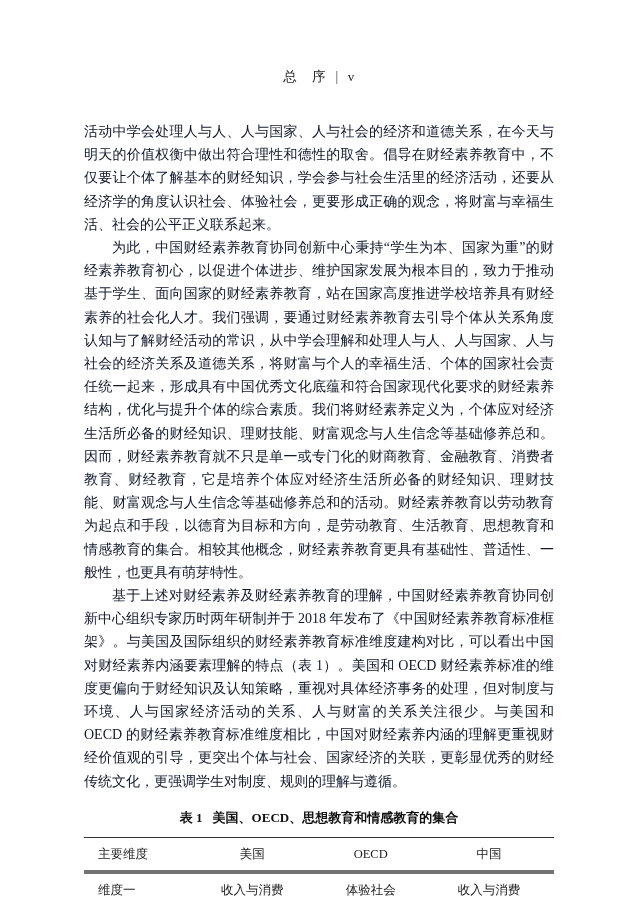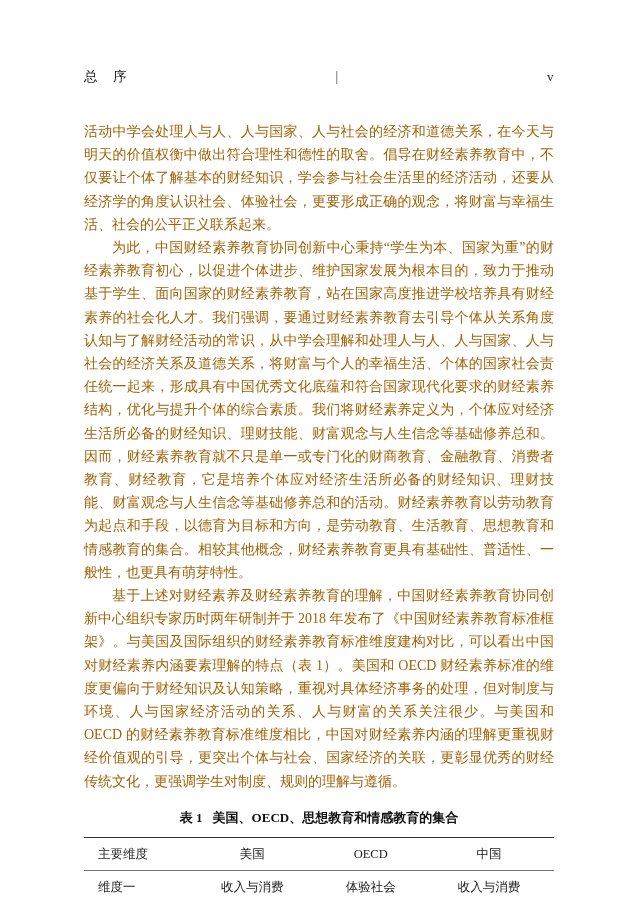--- a/index.html
+++ b/index.html
@@ -18,21 +18,21 @@
   }
   .content {
     position: absolute;
     left: 84px;
     top: 68px;
     width: 470px;
   }
   
   .running-head {
     display: flex;
-    justify-content: space-between;
+    justify-content: center;
     align-items: center;
     font-size: 13.5px;
     letter-spacing: 0.5px;
     margin-bottom: 34px;
     color: #222;
   }
   .running-head .sec-title {
     font-weight: 400;
     letter-spacing: 6px;
   }
@@ -46,42 +46,42 @@
   .running-head .pageno {
     font-style: normal;
     font-size: 13px;
     color: #222;
   }
   
   .body-text p {
     font-size: 14px;
     line-height: 23.2px;
     text-align: justify;
-    color: #a16207;
+    color: #0f172a;
   }
   .body-text p.indent { text-indent: 2em; }
   
   .table-block { margin-top: 16px; }
   .table-caption {
     text-align: center;
     font-weight: bold;
     font-size: 13px;
     margin-bottom: 10px;
     color: #111;
   }
   .table-caption .cap-label { margin-right: 10px; text-align: right; }
   table.std-table {
     width: 100%;
     border-collapse: collapse;
     font-size: 12.5px;
     color: #1c1c1c;
     border-top: 1.5px solid #333;
   }
   table.std-table th, table.std-table td {
-    border-bottom: 1px solid #737373;
+    border-bottom: 4px solid #737373;
     padding: 8px 4px 7px 4px;
     font-weight: normal;
     text-align: center;
   }
   table.std-table th:first-child,
   table.std-table td:first-child {
     text-align: left;
     padding-left: 14px;
     width: 22%;
   }

